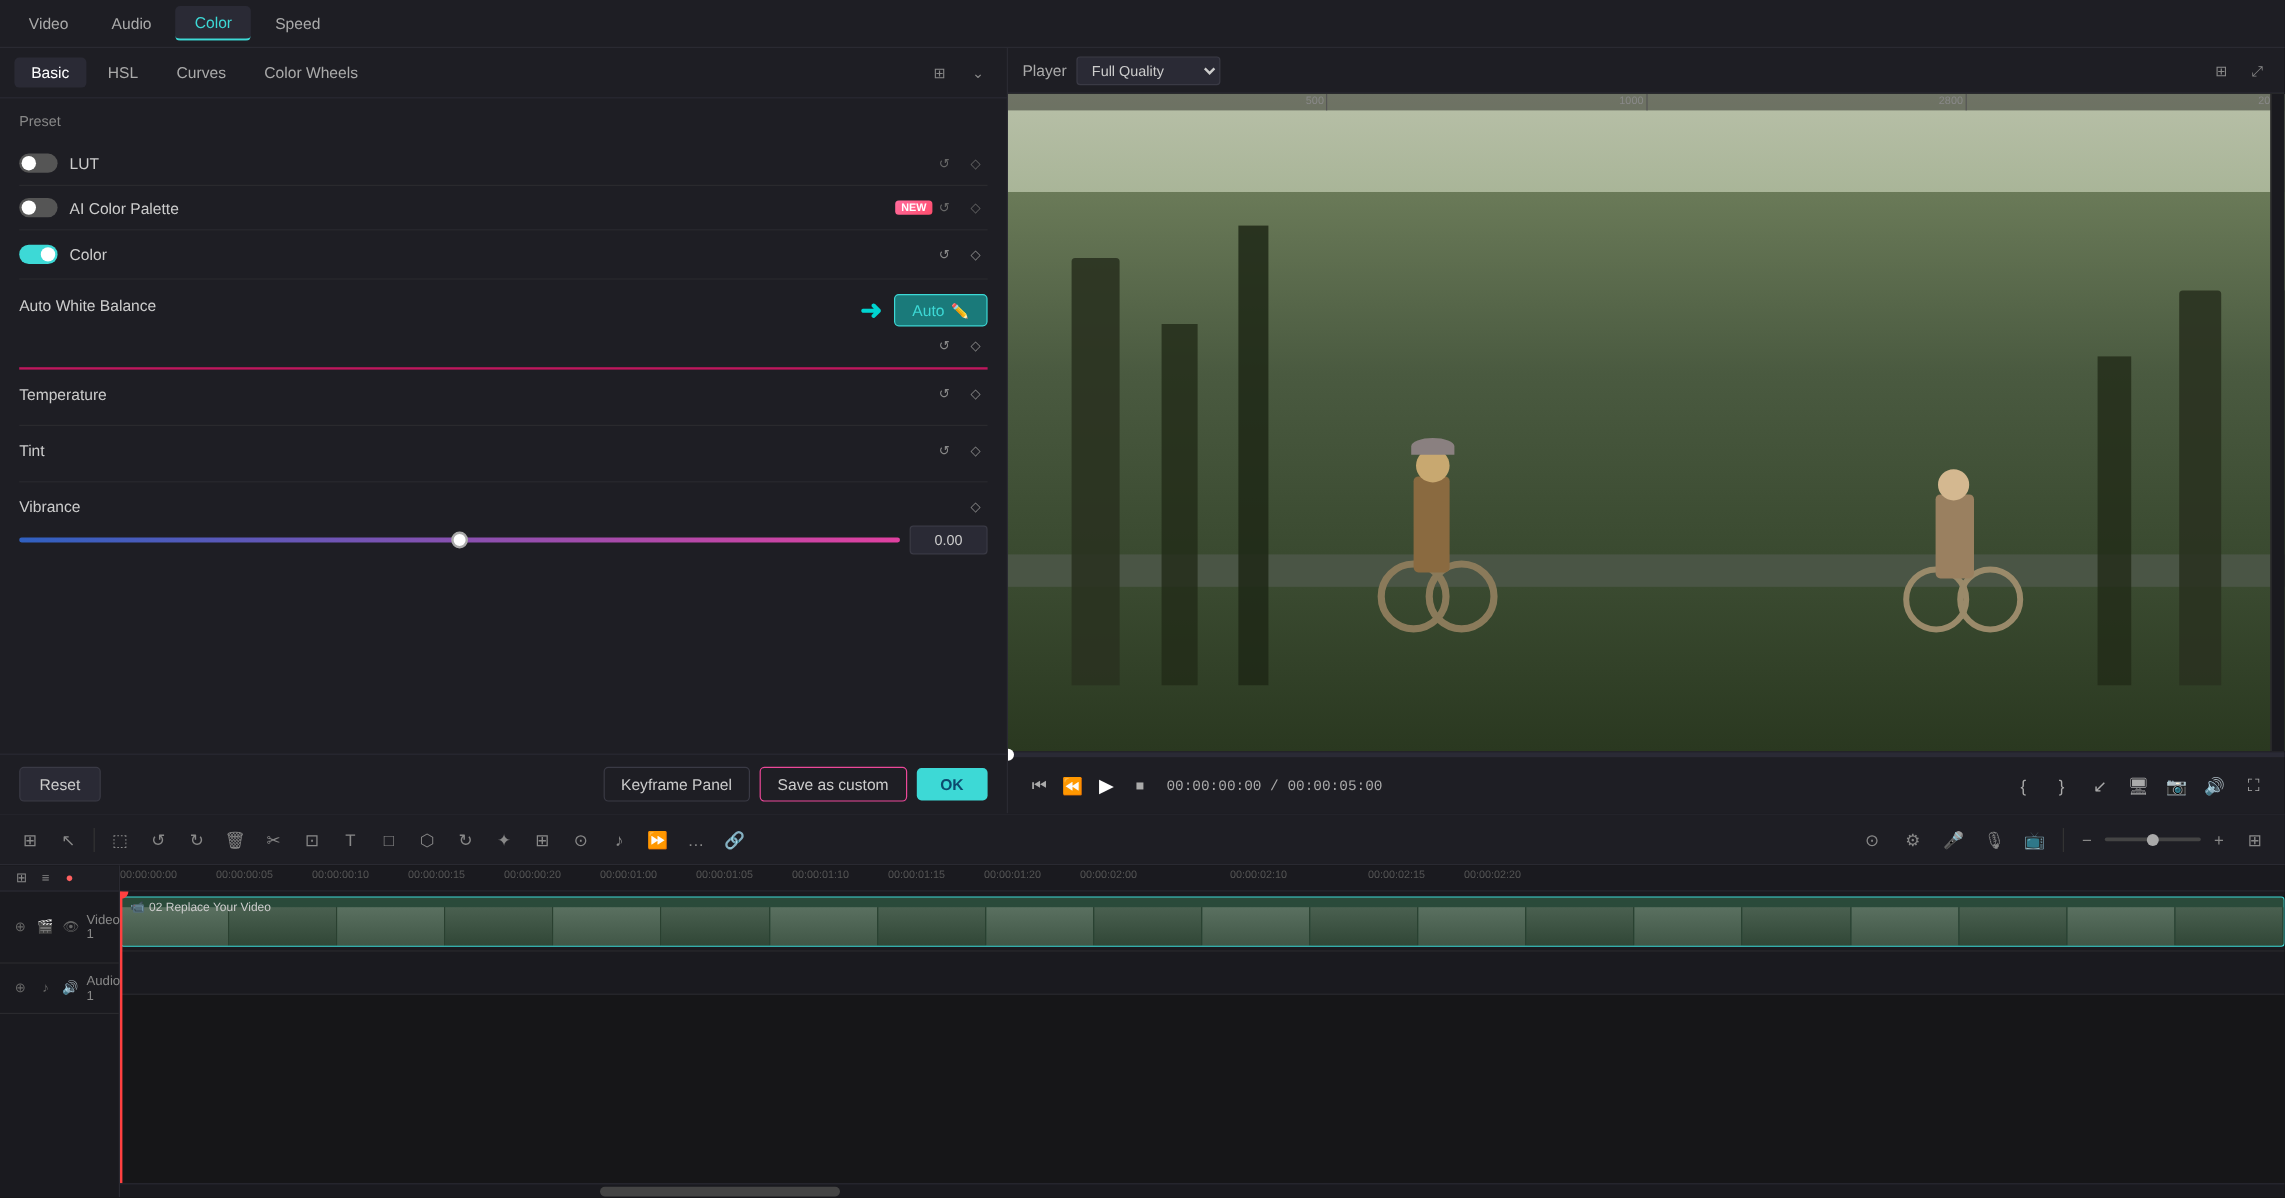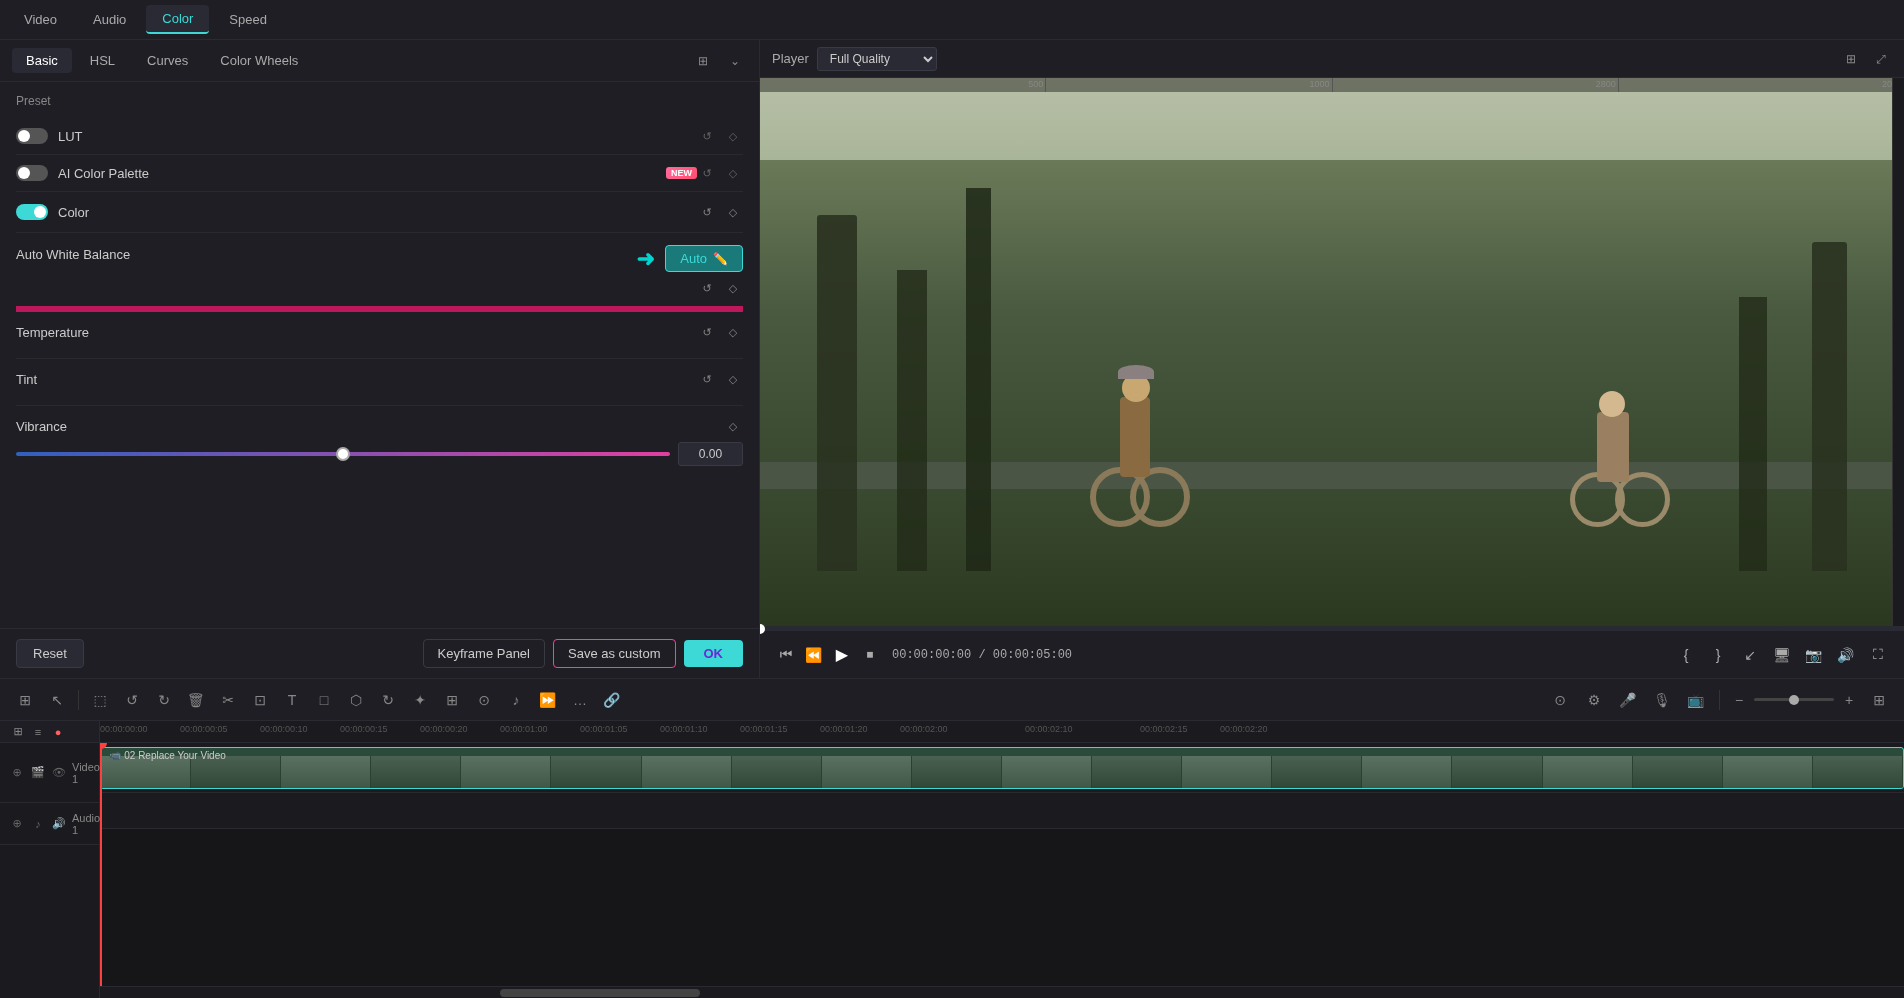--- a/index.html
+++ b/index.html
@@ -40,21 +40,21 @@
 
     
     .main-content {
       display: flex;
       flex: 1;
       overflow: hidden;
     }
 
     
     .left-panel {
-      width: 760px;
+      width: 840px;
       background: #1e1e24;
       display: flex;
       flex-direction: column;
       border-right: 1px solid #2a2a32;
     }
 
     
     .sub-tabs {
       display: flex;
       align-items: center;
@@ -180,21 +180,21 @@
     .color-label {
       color: #ccc;
       font-size: 13px;
       flex: 1;
       margin-left: 10px;
     }
 
     
     .awb-section {
       padding: 12px 0 8px;
-      border-bottom: 6px solid #be185d;
+      border-bottom: 2px solid #be185d;
     }
     .awb-label {
       color: #ccc;
       font-size: 13px;
       margin-bottom: 8px;
     }
     .auto-btn {
       display: flex;
       align-items: center;
       gap: 6px;
@@ -305,21 +305,21 @@
       border: 1px solid #ec4899;
       color: #ccc;
       padding: 6px 14px;
       border-radius: 4px;
       cursor: pointer;
       font-size: 13px;
     }
     .ok-btn {
       background: #3dd9d6;
       border: none;
-      color: #6d28d9;
+      color: #0c4a6e;
       padding: 6px 20px;
       border-radius: 4px;
       cursor: pointer;
       font-size: 13px;
       font-weight: bold;
     }
 
     
     .right-panel {
       flex: 1;

